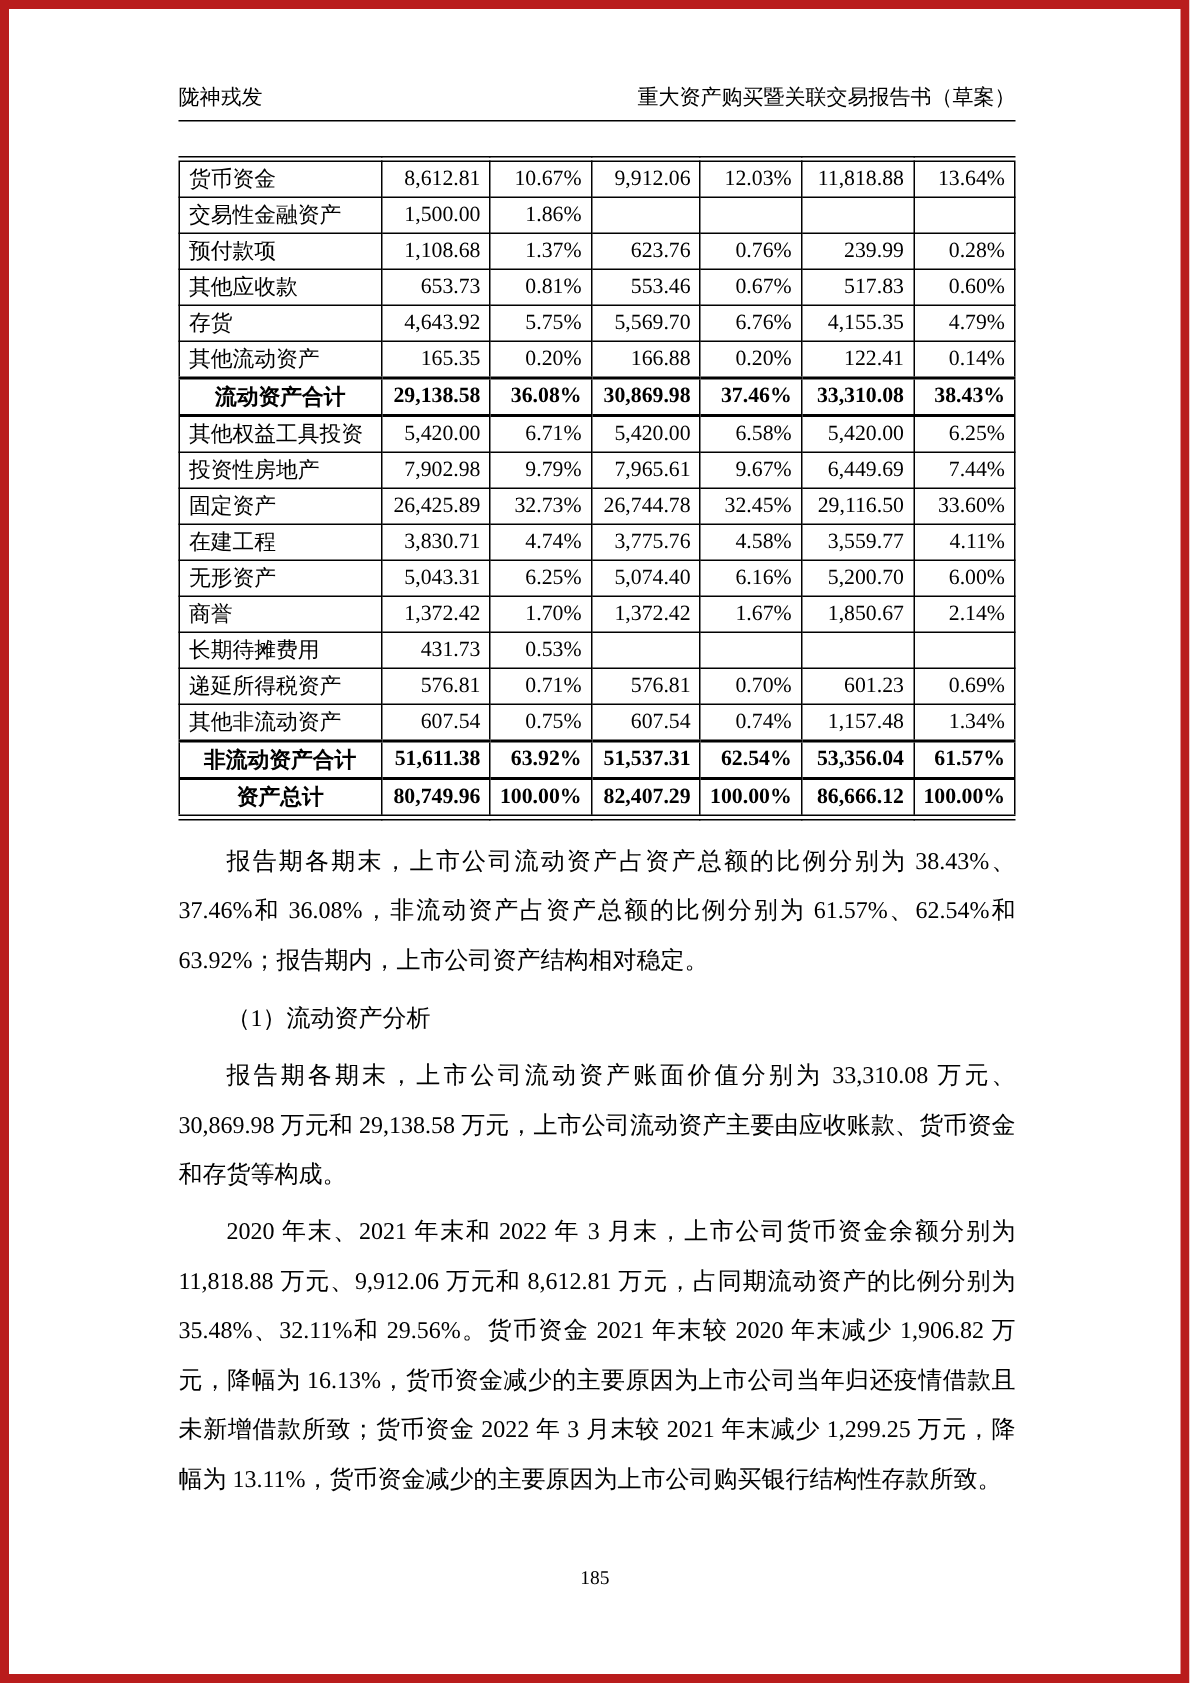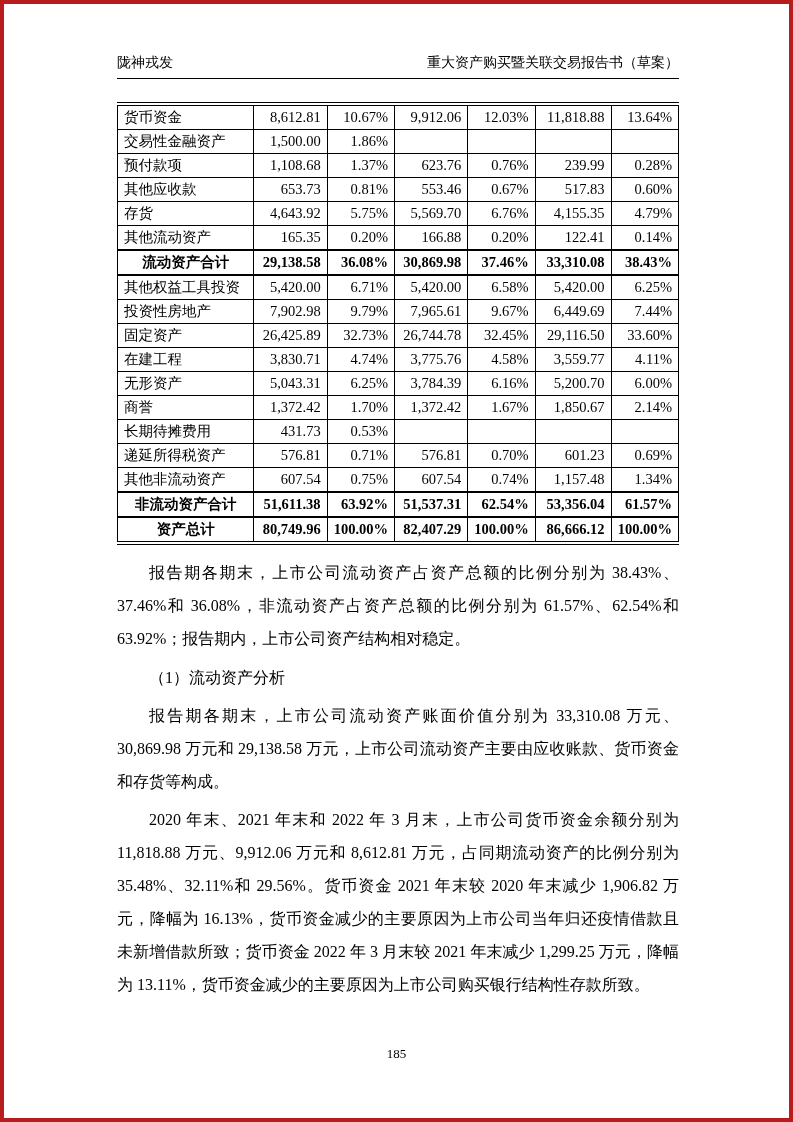--- a/index.html
+++ b/index.html
@@ -3,21 +3,21 @@
 <meta charset="utf-8">
 <style>
   * { box-sizing: border-box; }
   html, body { margin: 0; padding: 0; background: #ffffff; }
   .page {
     position: relative;
     width: 793px;
     height: 1122px;
     margin: 0 auto;
     background: #ffffff;
-    border: 4px solid #b91c1c;
+    border: 6px solid #b91c1c;
     padding: 50px 110px 0 113px;
     font-family: "Liberation Serif", "DejaVu Serif", serif;
     color: #000000;
     overflow: hidden;
   }
   .doc-header {
     display: flex;
     justify-content: space-between;
     align-items: flex-end;
     font-size: 14px;
@@ -183,21 +183,21 @@
           <td class="num">4.74%</td>
           <td class="num">3,775.76</td>
           <td class="num">4.58%</td>
           <td class="num">3,559.77</td>
           <td class="num">4.11%</td>
         </tr>
         <tr>
           <td class="label">无形资产</td>
           <td class="num">5,043.31</td>
           <td class="num">6.25%</td>
-          <td class="num">3,784.39</td>
+          <td class="num">5,074.40</td>
           <td class="num">6.16%</td>
           <td class="num">5,200.70</td>
           <td class="num">6.00%</td>
         </tr>
         <tr>
           <td class="label">商誉</td>
           <td class="num">1,372.42</td>
           <td class="num">1.70%</td>
           <td class="num">1,372.42</td>
           <td class="num">1.67%</td>

